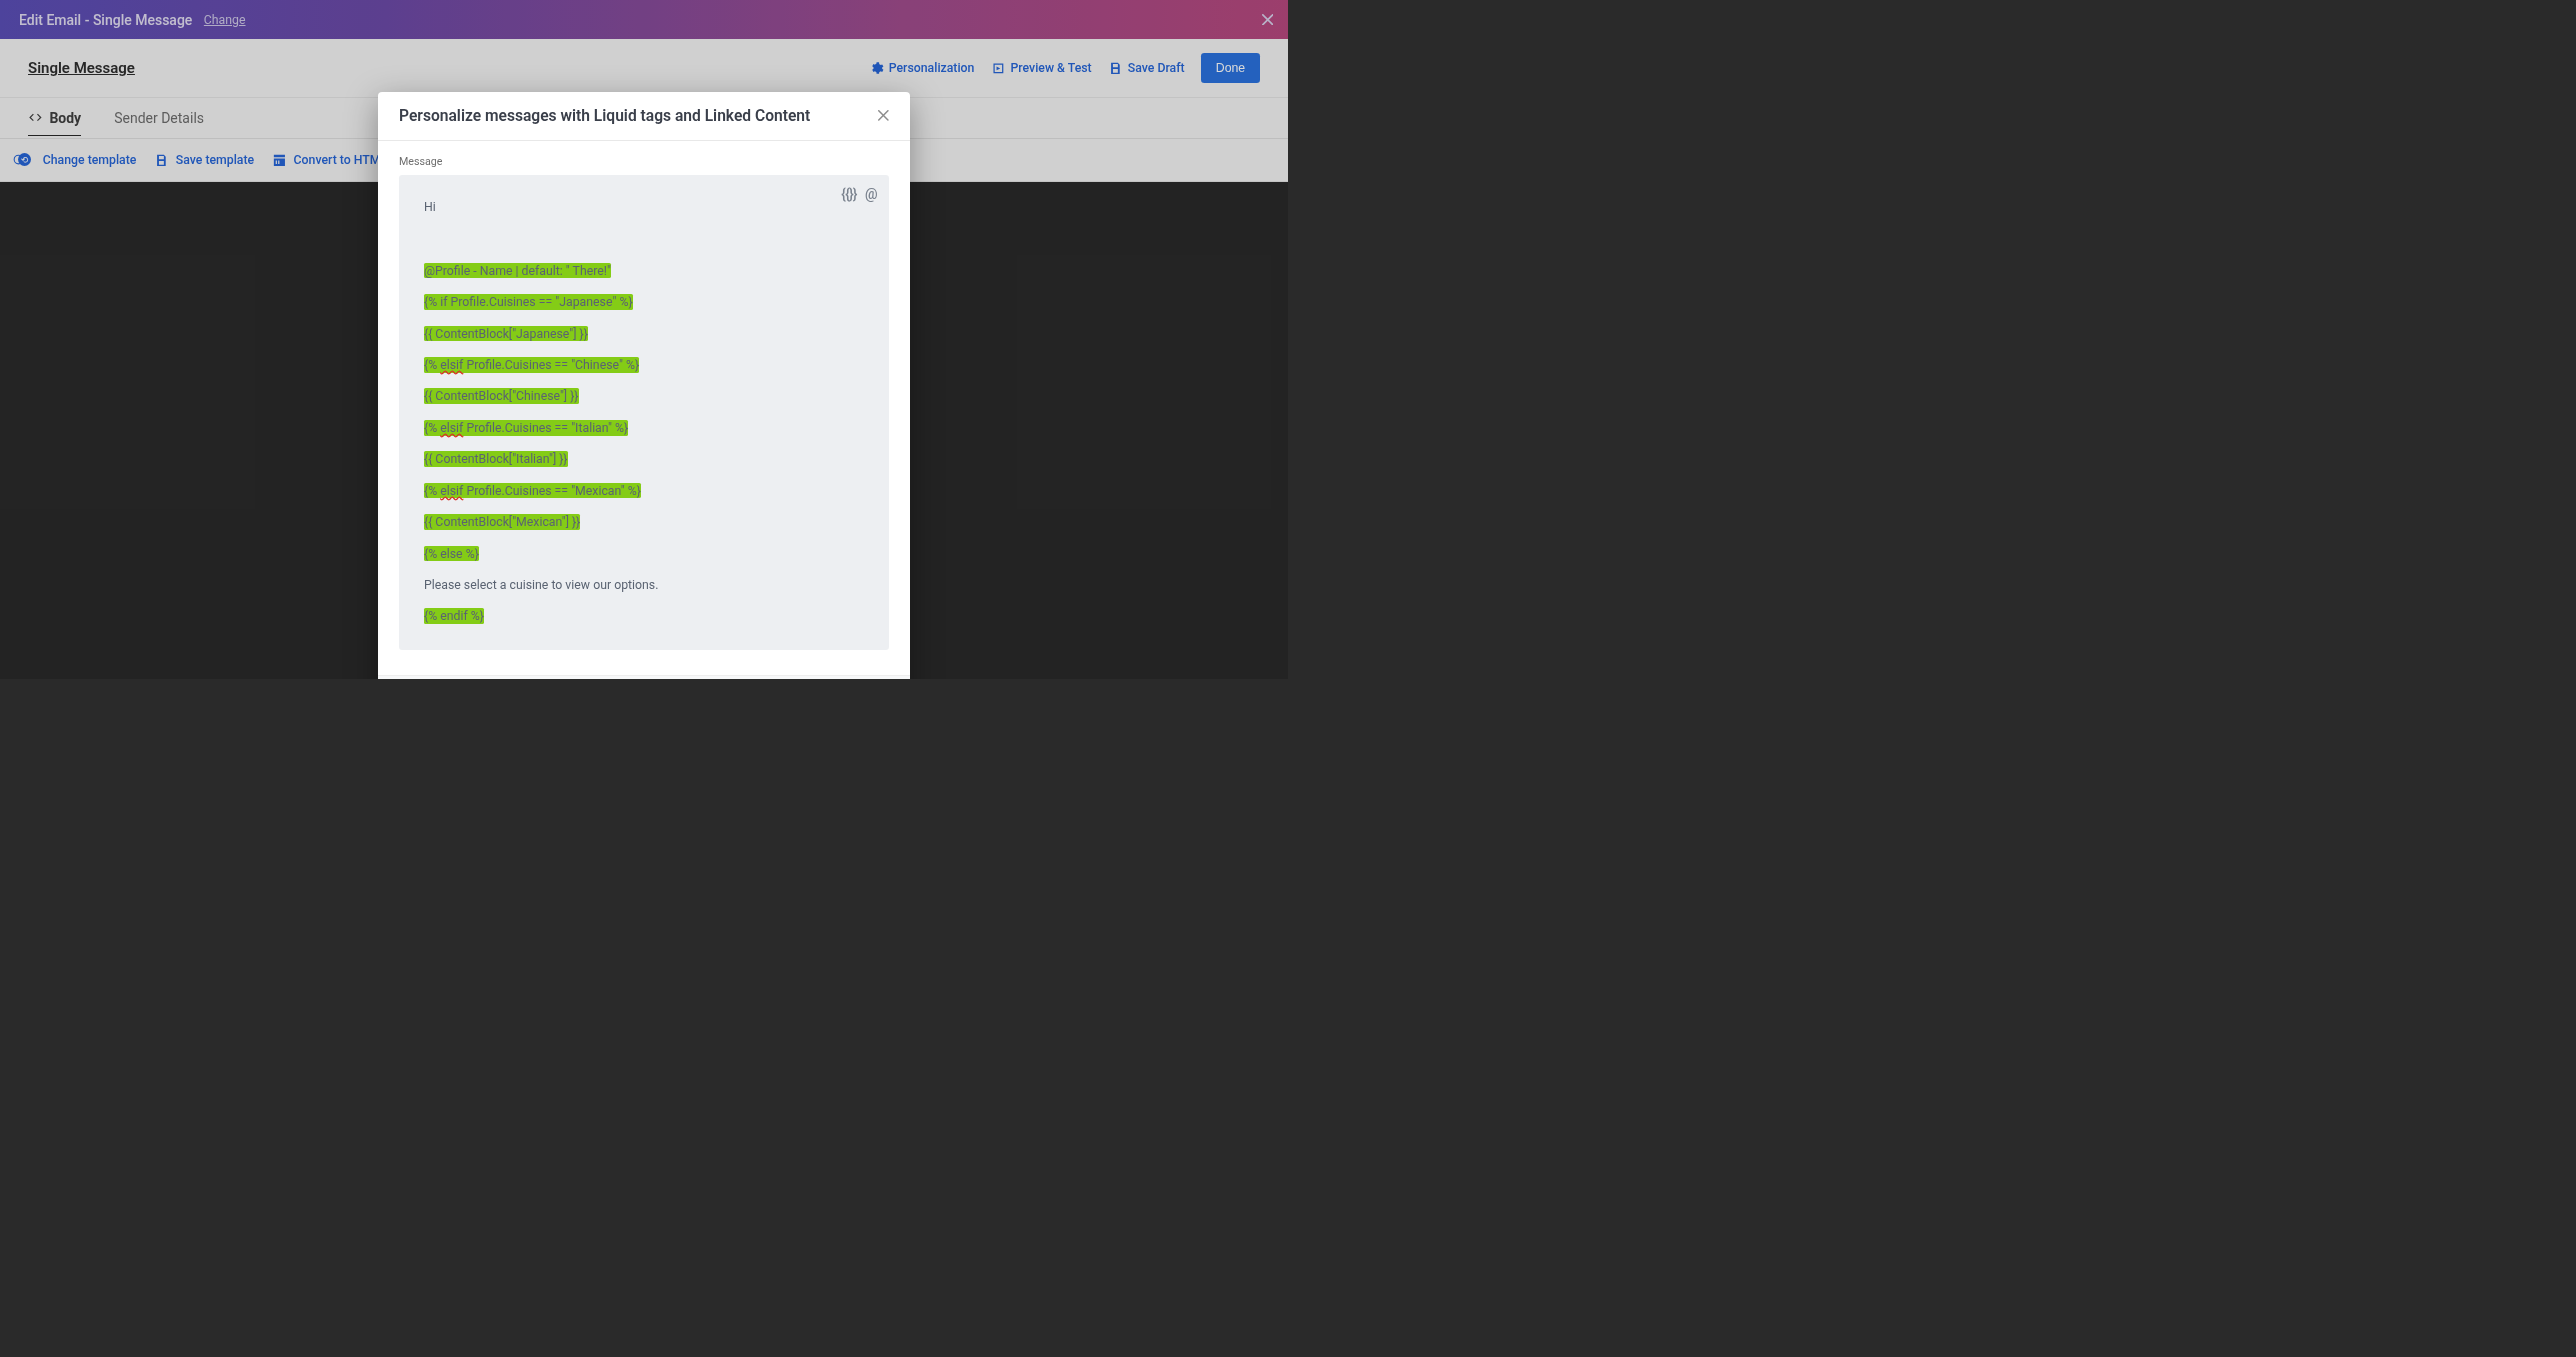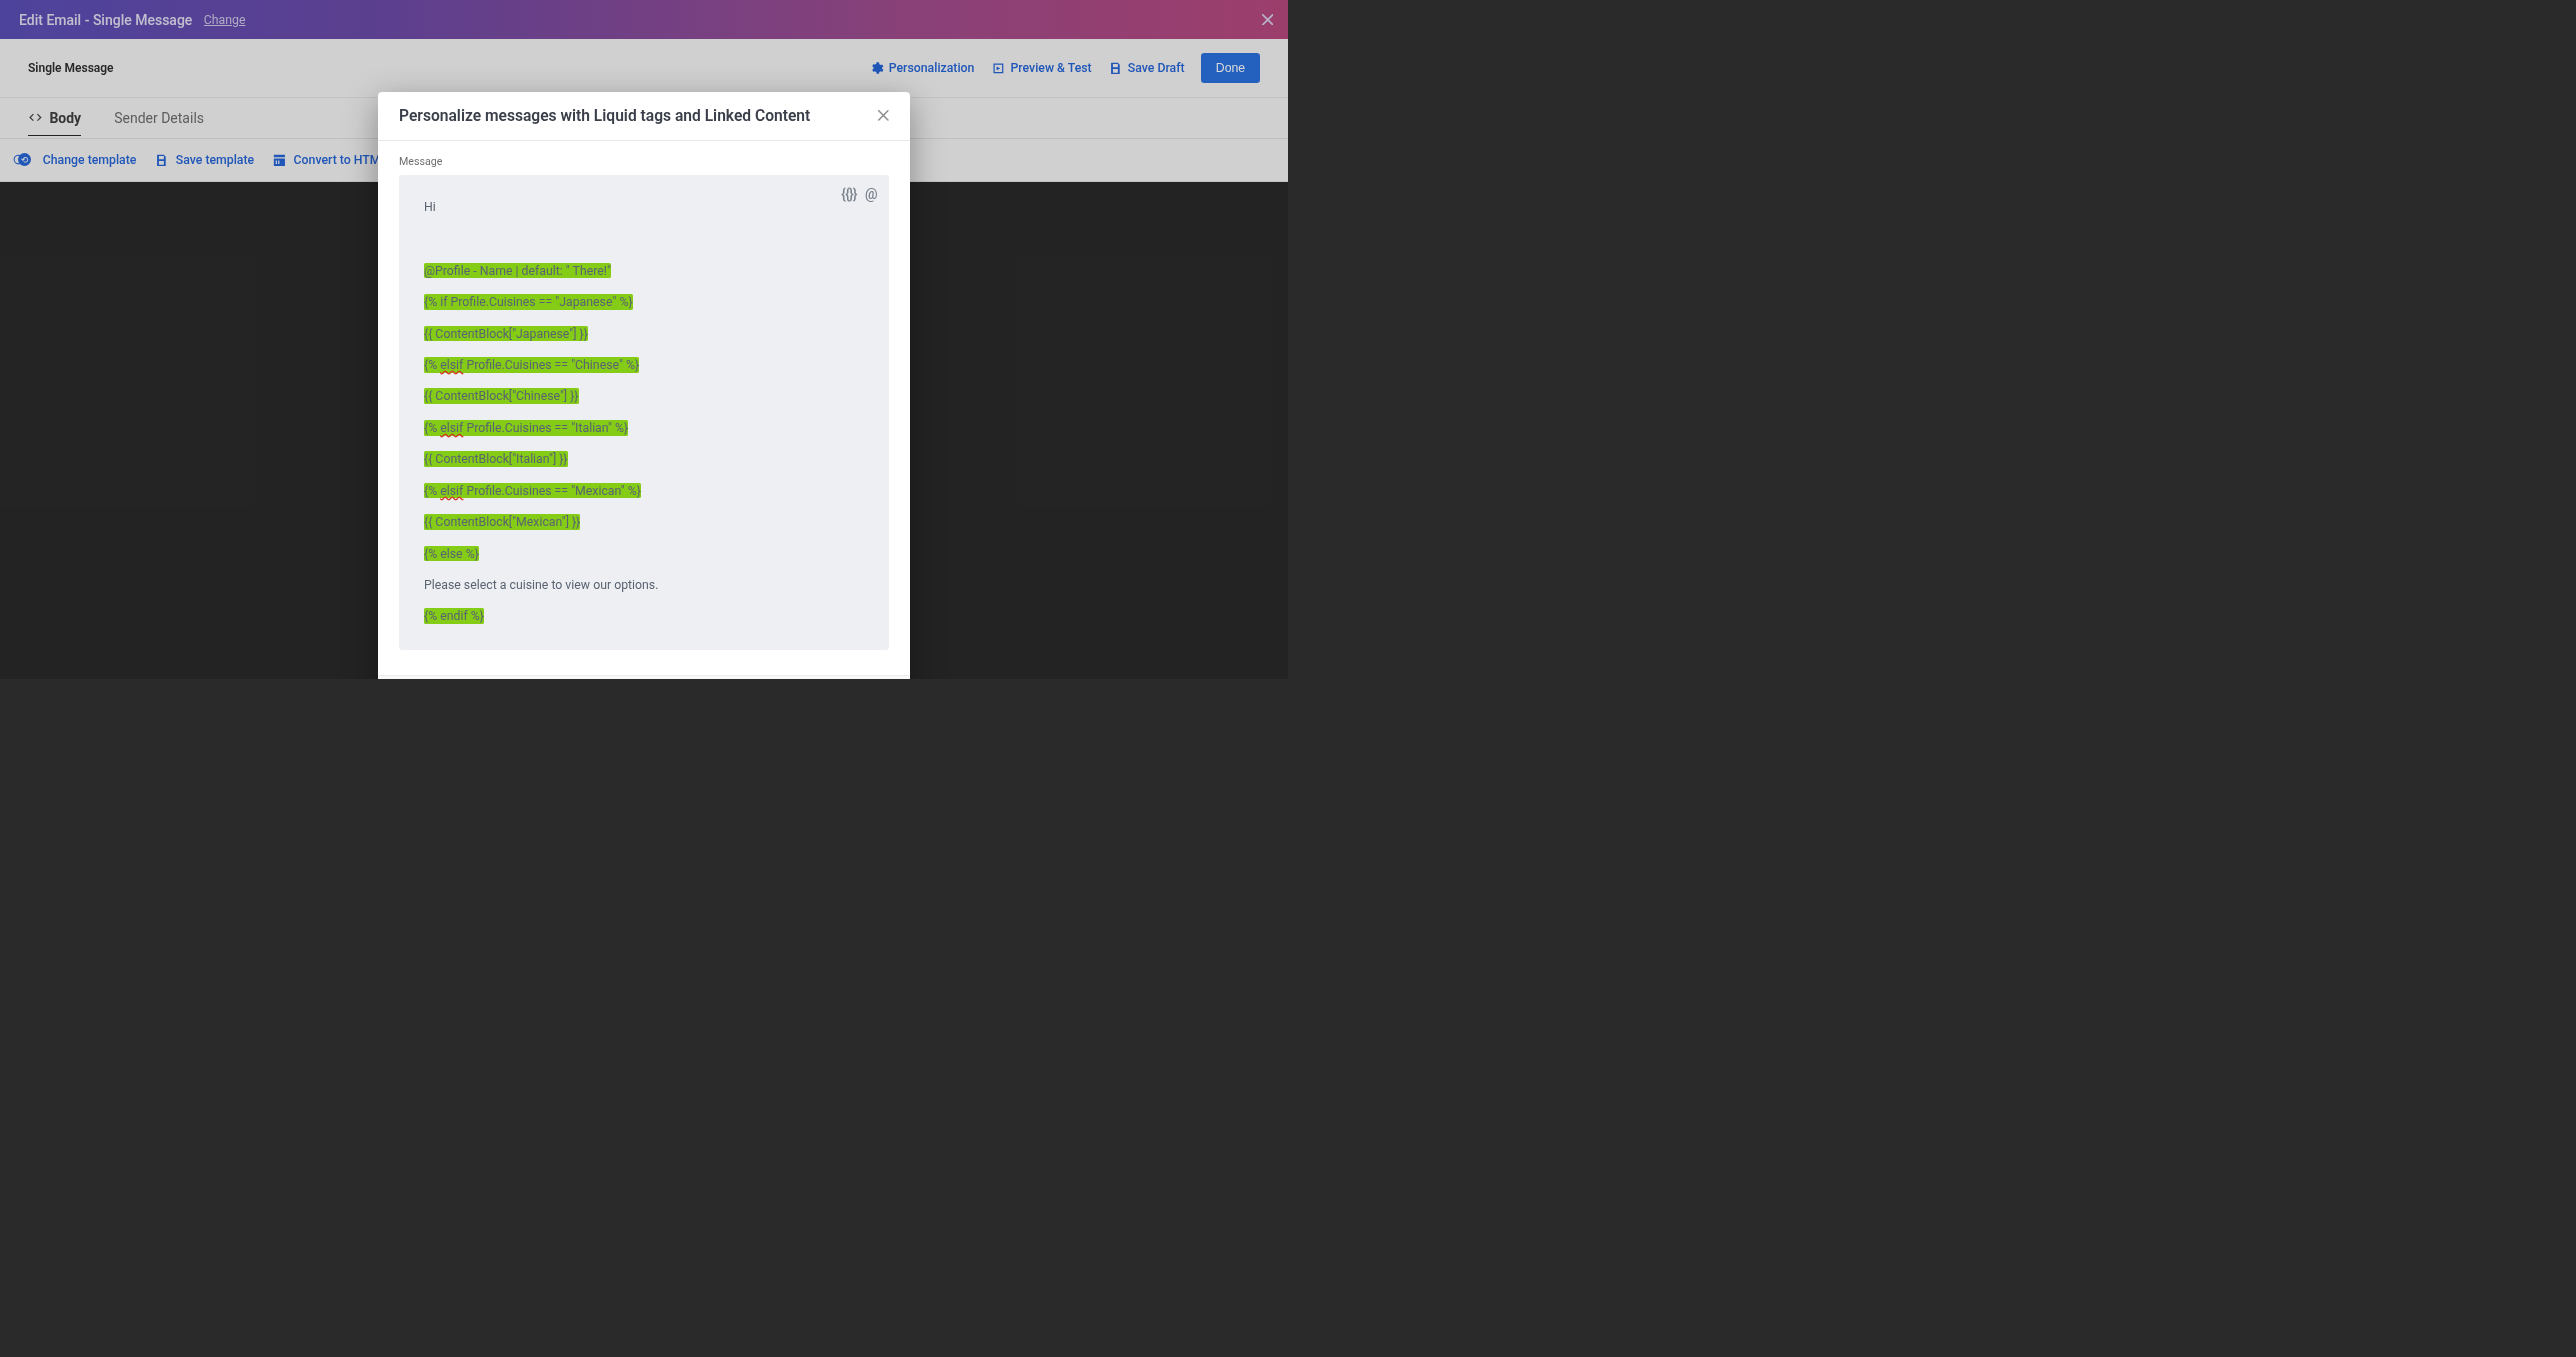--- a/index.html
+++ b/index.html
@@ -45,22 +45,23 @@
       height: 59px;
       background: #f5f5f5;
       display: flex;
       align-items: center;
       justify-content: space-between;
       padding: 0 28px;
       border-bottom: 0.8px solid #e5e5e5;
     }
     .action-bar-title {
       color: #2e2e2e;
-      font-size: 12px;
+      font-size: 15px;
       font-weight: 600;
+      text-decoration: underline;
     }
     .action-buttons {
       display: flex;
       align-items: center;
       gap: 16.4px;
     }
     .action-link {
       display: flex;
       align-items: center;
       gap: 4.9px;

